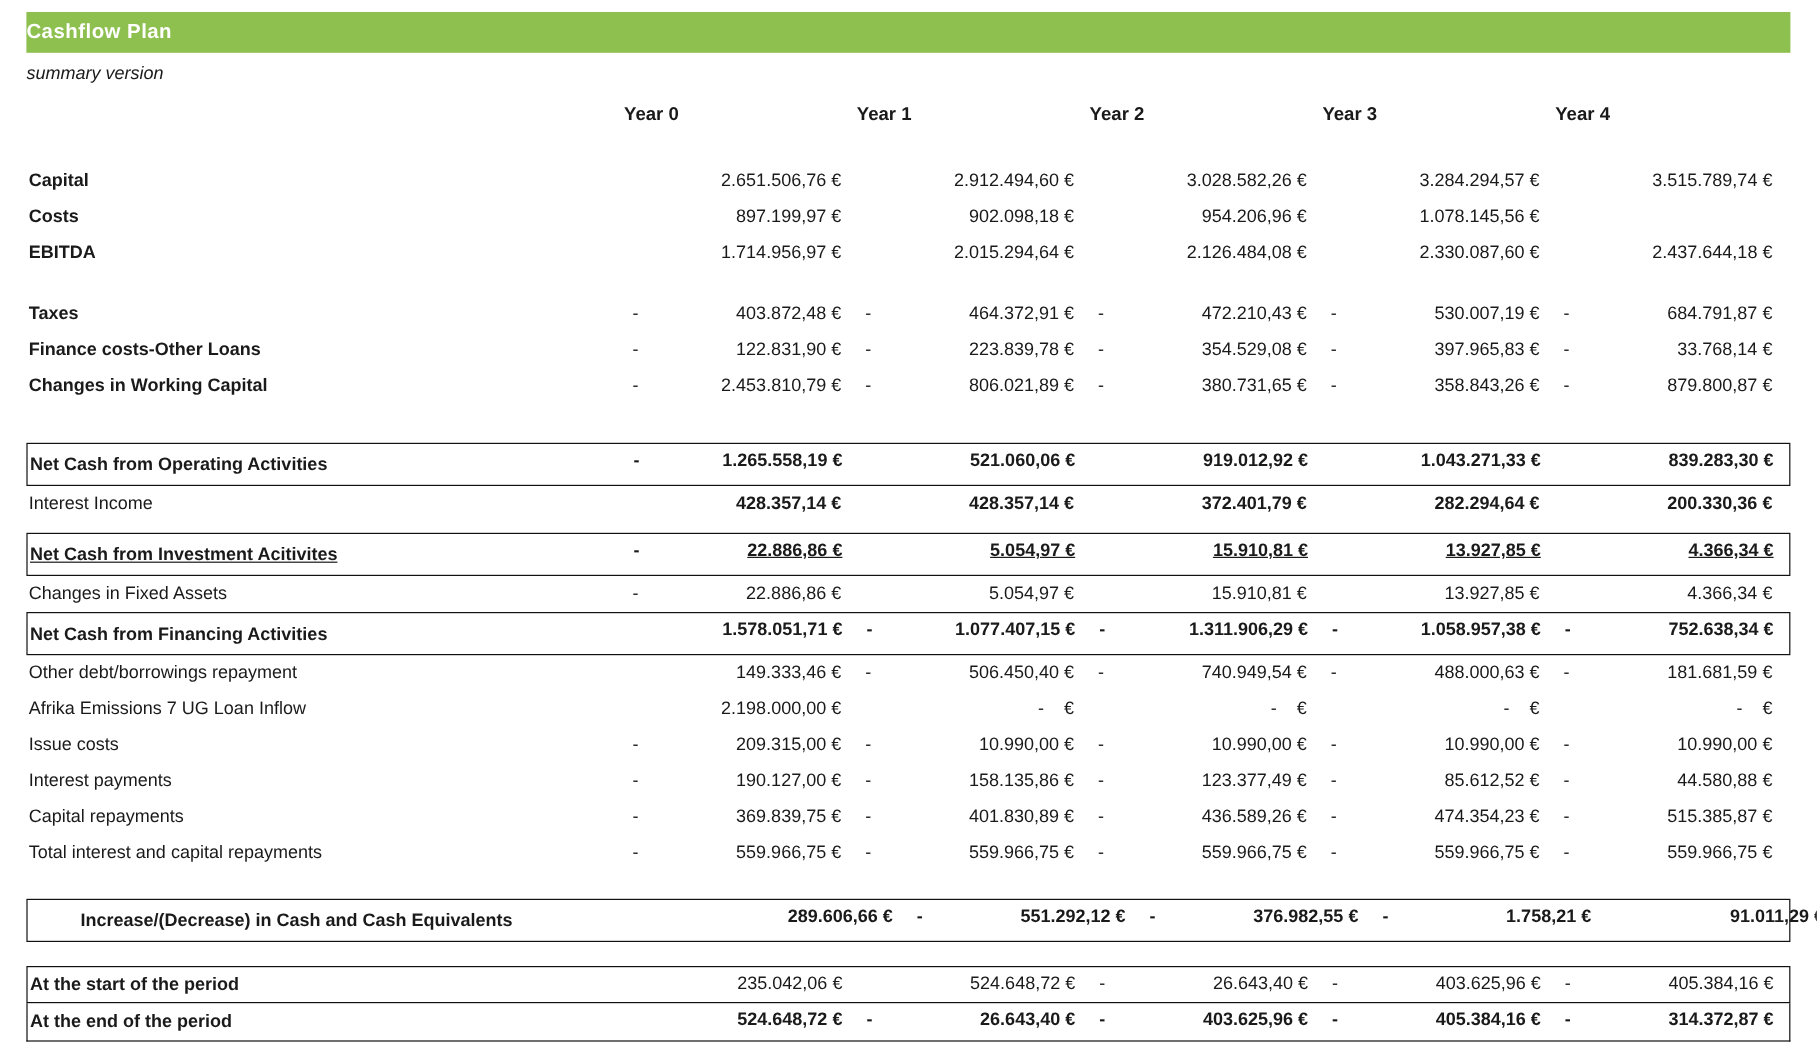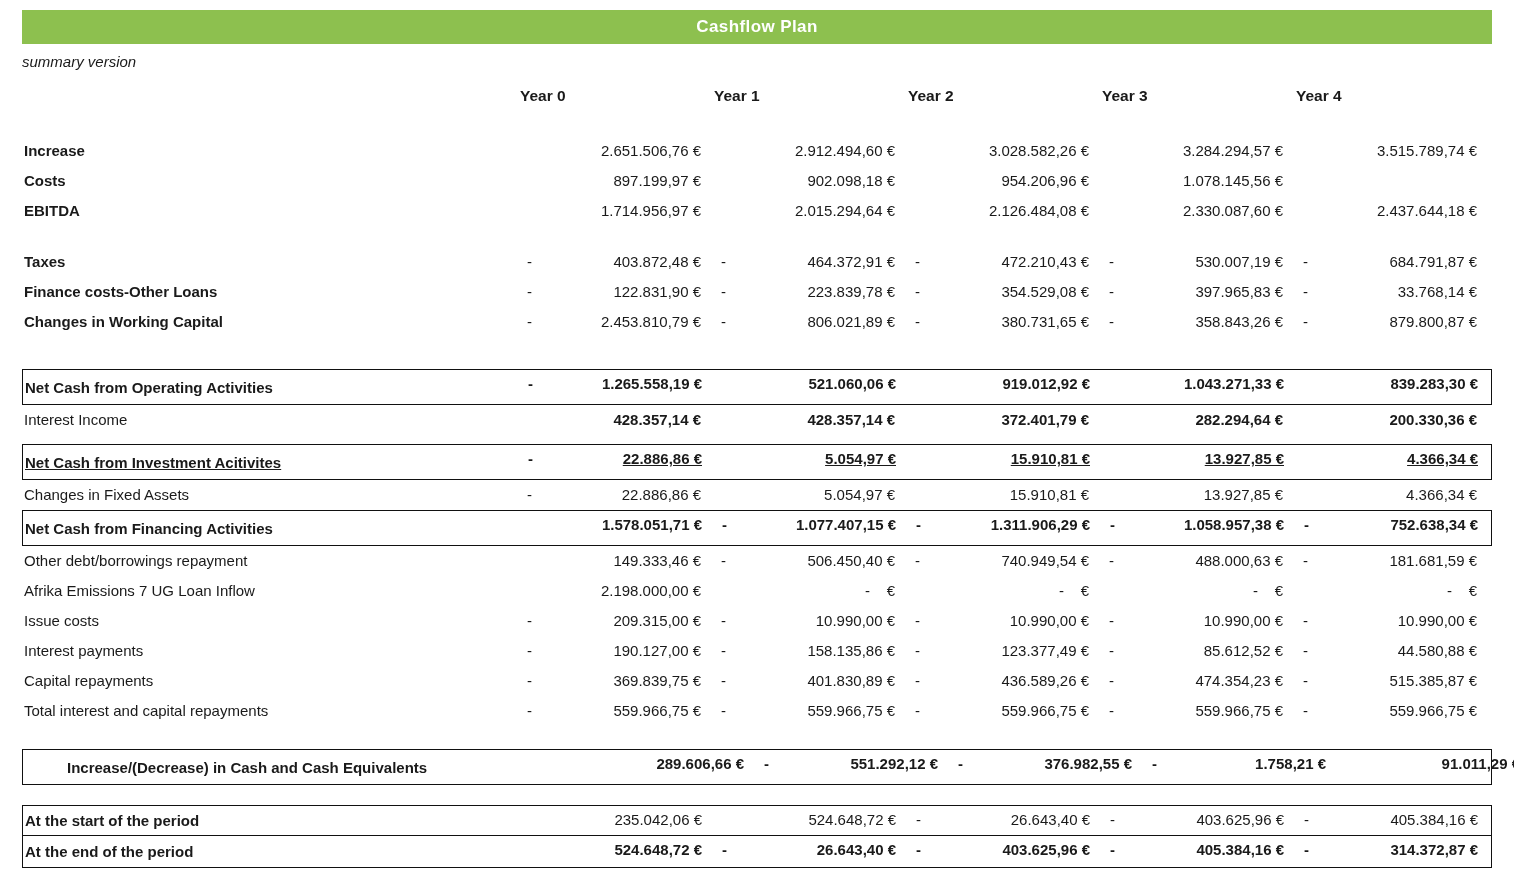--- a/index.html
+++ b/index.html
@@ -12,21 +12,21 @@
     overflow: hidden;
   }
   .titlebar {
     margin: 10px 22px 0 22px;
     height: 34px;
     background: var(--accent, #8dc04f);
     color: var(--accent-text, #ffffff);
     font-weight: bold;
     font-size: 17px;
     letter-spacing: 0.4px;
-    display: flex; align-items: center; justify-content: center;
+    display: flex; align-items: center; 
   }
   .subtitle {
     margin: 9px 22px 0 22px;
     font-size: 15px;
     font-style: italic;
   }
   .grid-row {
     display: grid;
     grid-template-columns: 498px repeat(5, 194px);
   }
@@ -79,21 +79,21 @@
 <div class="col-header">Year 0</div>
     <div class="col-header">Year 1</div>
     <div class="col-header">Year 2</div>
     <div class="col-header">Year 3</div>
     <div class="col-header">Year 4</div>
   </div>
 
 <div id="table-body">
 
 <div class="grid-row row" style="margin-top: 28px;">
-      <div class="label b">Increase</div>
+      <div class="label b">Capital</div>
       <div class="cell"><span class="neg"></span><span class="amt">2.651.506,76 €</span></div>
       <div class="cell"><span class="neg"></span><span class="amt">2.912.494,60 €</span></div>
       <div class="cell"><span class="neg"></span><span class="amt">3.028.582,26 €</span></div>
       <div class="cell"><span class="neg"></span><span class="amt">3.284.294,57 €</span></div>
       <div class="cell"><span class="neg"></span><span class="amt">3.515.789,74 €</span></div>
     </div>
     <div class="grid-row row">
       <div class="label b">Costs</div>
       <div class="cell"><span class="neg"></span><span class="amt">897.199,97 €</span></div>
       <div class="cell"><span class="neg"></span><span class="amt">902.098,18 €</span></div>

